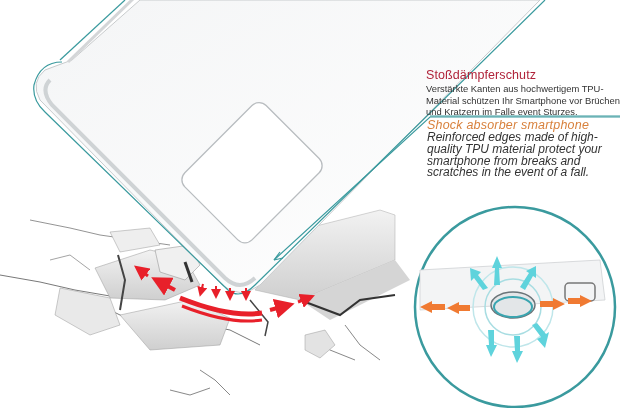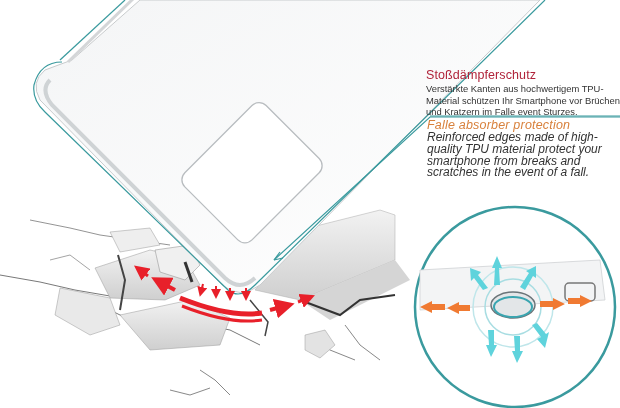--- a/index.html
+++ b/index.html
@@ -106,15 +106,15 @@
         <polygon points="420,307 432,301 432,304 445,304 445,310 432,310 432,313"></polygon>
         <polygon points="447,308 459,302 459,305 470,305 470,311 459,311 459,314"></polygon>
         <polygon points="565,304 553,298 553,301 540,301 540,307 553,307 553,310"></polygon>
         <polygon points="592,301 580,295 580,298 568,298 568,304 580,304 580,307"></polygon>
       </g>
     </g>
   </svg>
 
   <div class="de-title">Stoßdämpferschutz</div>
   <div class="de-body">Verstärkte Kanten aus hochwertigem TPU-Material schützen Ihr Smartphone vor Brüchen und Kratzern im Falle event Sturzes.</div>
-  <div class="en-title">Falle absorber protection</div>
+  <div class="en-title">Shock absorber smartphone</div>
   <div class="en-body">Reinforced edges made of high-quality TPU material protect your smartphone from breaks and scratches in the event of a fall.</div>
 </div>
 
 </body></html>

